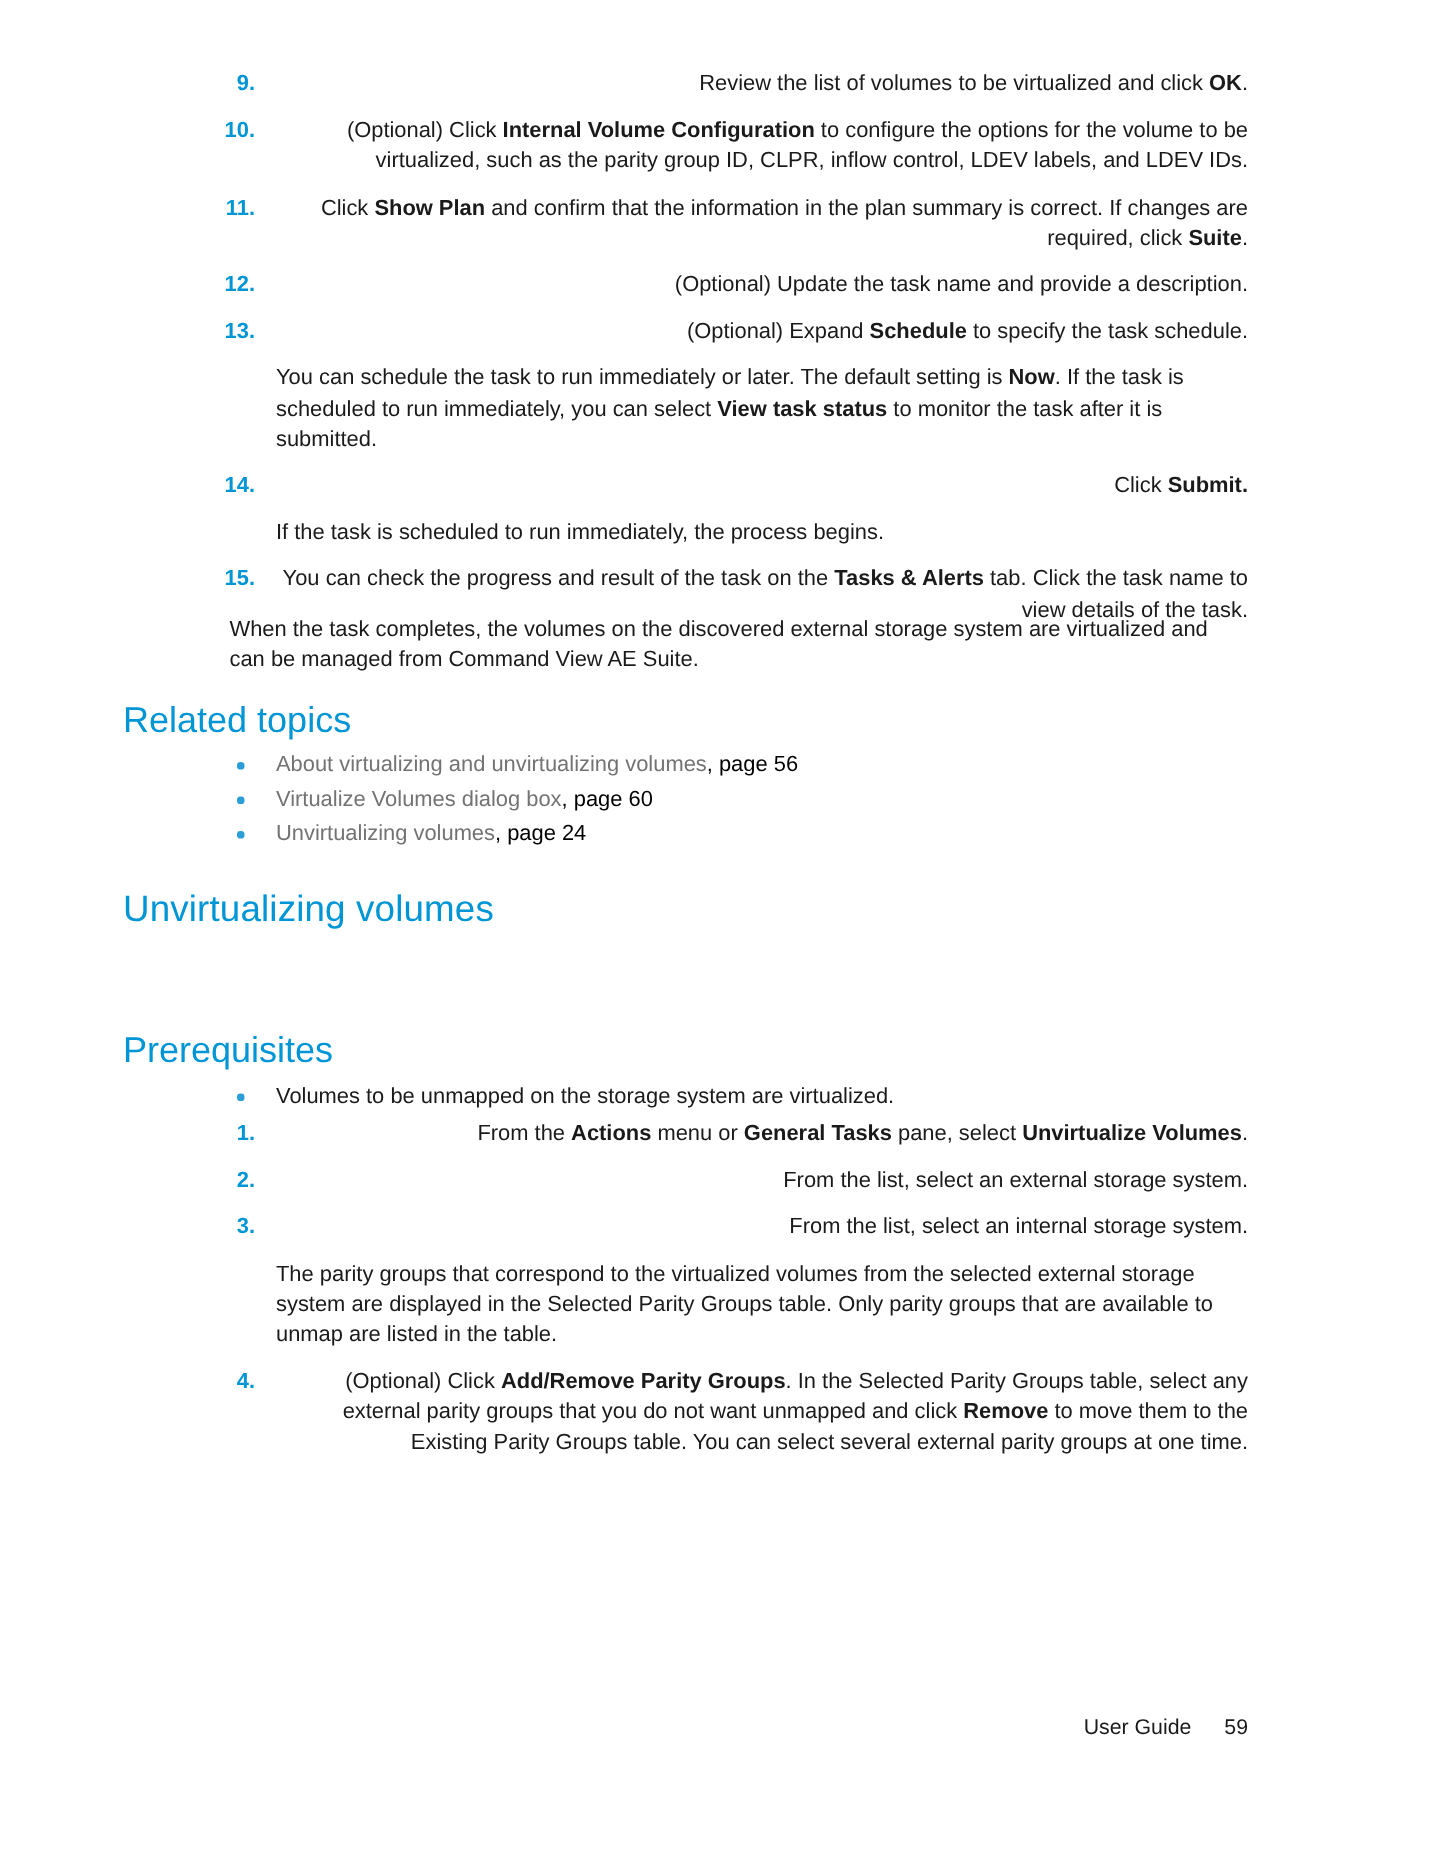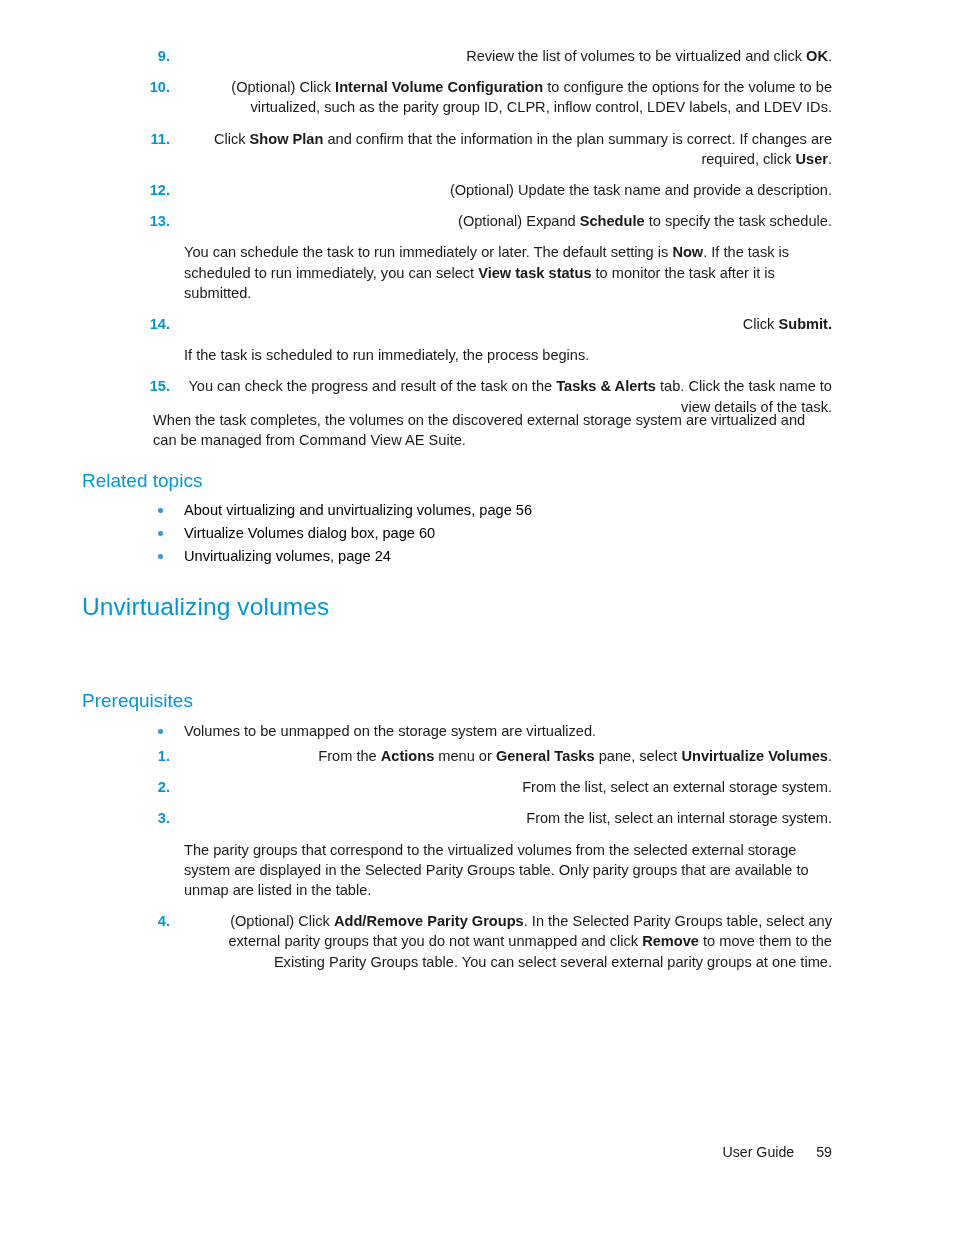--- a/index.html
+++ b/index.html
@@ -71,21 +71,21 @@
     line-height: 20.2px;
   }
 
   
   h2.section-head {
     margin: 0;
     padding: 0;
     margin-left: 82px;
     color: #0096d6;
     font-weight: normal;
-    font-size: 19px;
+    font-size: 24px;
     line-height: 22px;
   }
   h1.topic-head {
     margin: 0;
     padding: 0;
     margin-left: 82px;
     color: #0096d6;
     font-weight: normal;
     font-size: 24.5px;
     line-height: 30px;
@@ -109,21 +109,21 @@
   ul.bullets li .dot {
     position: absolute;
     left: -26px;
     top: 8px;
     width: 4.5px;
     height: 4.5px;
     border-radius: 50%;
     background: #2b9ed8;
   }
   .xref {
-    color: #000000;
+    color: #737373;
   }
   .xref-tail {
     color: #000000;
   }
 
   
   .footer {
     position: absolute;
     left: 0;
     top: 1142px;
@@ -149,21 +149,21 @@
         <div class="step">
           <div class="step-num">9.</div>
           <div class="step-body"><span>Review the list of volumes to be virtualized and click </span><span class="b">OK</span><span>.</span></div>
         </div>
         <div class="step">
           <div class="step-num">10.</div>
           <div class="step-body"><span>(Optional) Click </span><span class="b">Internal Volume Configuration</span><span> to configure the options for the volume to be virtualized, such as the parity group ID, CLPR, inflow control, LDEV labels, and LDEV IDs.</span></div>
         </div>
         <div class="step">
           <div class="step-num">11.</div>
-          <div class="step-body"><span>Click </span><span class="b">Show Plan</span><span> and confirm that the information in the plan summary is correct. If changes are required, click </span><span class="b">User</span><span>.</span></div>
+          <div class="step-body"><span>Click </span><span class="b">Show Plan</span><span> and confirm that the information in the plan summary is correct. If changes are required, click </span><span class="b">Suite</span><span>.</span></div>
         </div>
         <div class="step">
           <div class="step-num">12.</div>
           <div class="step-body"><span>(Optional) Update the task name and provide a description.</span></div>
         </div>
         <div class="step">
           <div class="step-num">13.</div>
           <div class="step-body"><span>(Optional) Expand </span><span class="b">Schedule</span><span> to specify the task schedule.</span></div>
         </div>
         <div class="step-cont"><span>You can schedule the task to run immediately or later. The default setting is </span><span class="b">Now</span><span>. If the task is scheduled to run immediately, you can select </span><span class="b">View task status</span><span> to monitor the task after it is submitted.</span></div>

